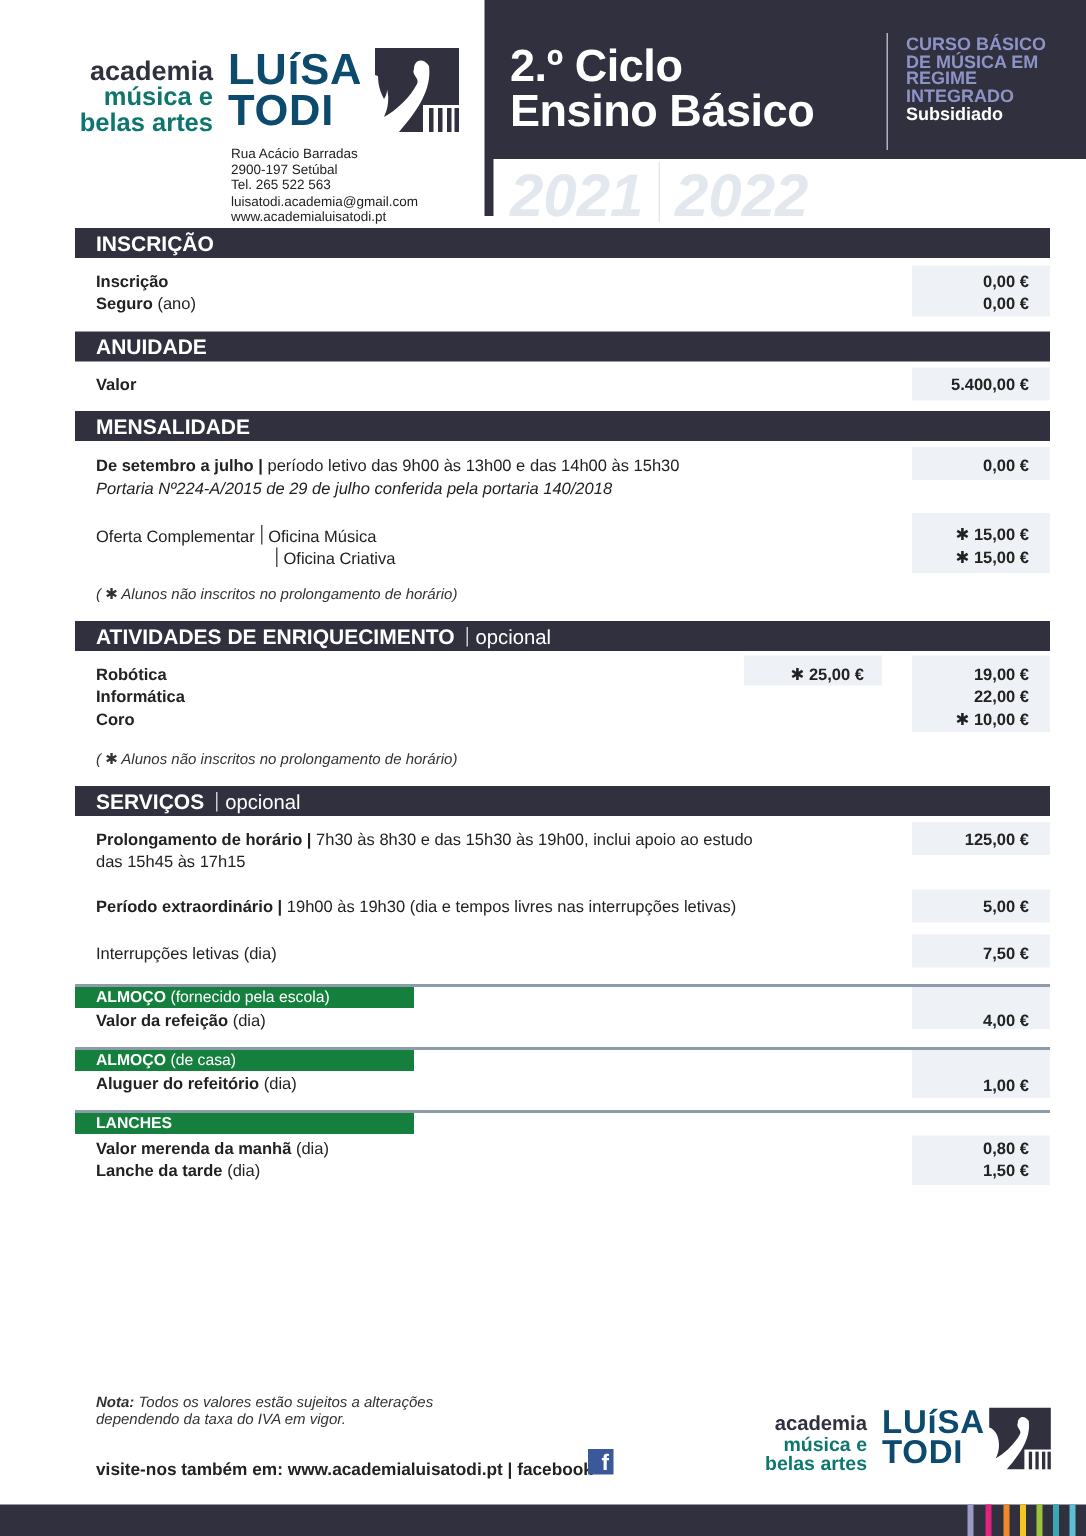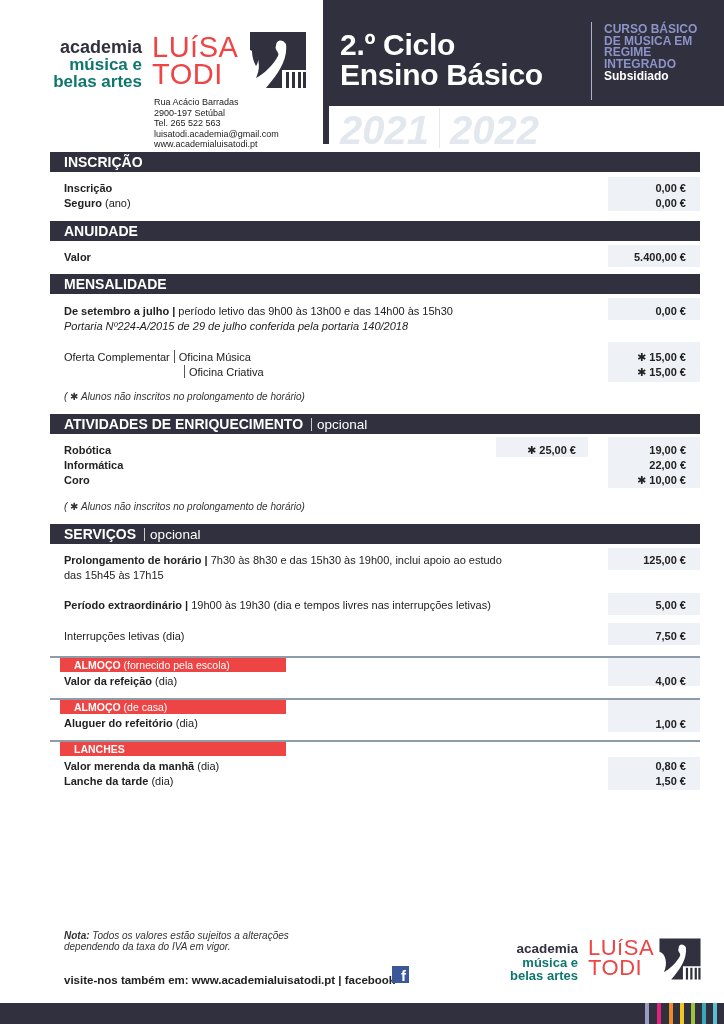--- a/index.html
+++ b/index.html
@@ -4,21 +4,21 @@
 <style>
   * { box-sizing: border-box; margin: 0; padding: 0; }
   body { width: 724px; height: 1024px; background: #ffffff; position: relative; overflow: hidden;
          font-family: "Liberation Sans", "DejaVu Sans", sans-serif; color: #2b2b35; }
   .abs { position: absolute; }
 
   
   .logo-words { text-align: right; font-weight: bold; line-height: 1; }
   .logo-words .w1 { color: #30303f; }
   .logo-words .w2, .logo-words .w3 { color: #0f766e; }
-  .logo-name { font-weight: normal; color: #ef4444; line-height: 0.92; letter-spacing: 0.5px; }
+  .logo-name { font-weight: bold; color: #0c4a6e; line-height: 0.92; letter-spacing: 0.5px; }
   .address { font-size: 9px; line-height: 10.5px; color: #222; }
 
   
   .hdr { left: 323px; top: 0; width: 401px; height: 106px; background: #30303f; }
   .hdr-left-line { left: 323px; top: 106px; width: 6px; height: 38px; background: #30303f; }
   .hdr-title { left: 340px; top: 30px; color: #fff; font-weight: bold; font-size: 30px; line-height: 30px; letter-spacing: -0.3px; }
   .hdr-divider { left: 591px; top: 22px; width: 1px; height: 78px; background: #aeb2c8; }
   .hdr-course { left: 604px; top: 24px; color: #8d93c6; font-weight: bold; font-size: 12px; line-height: 11.5px; }
   .hdr-sub { color: #fff; }
   .years { left: 340px; top: 108px; font-size: 40px; font-weight: bold; color: #e3e8ee; letter-spacing: 0; font-style: italic; }
@@ -32,21 +32,21 @@
 
   .row { left: 64px; font-size: 11px; line-height: 15px; color: #222; }
   .row b { font-weight: bold; }
   .row i { font-style: italic; }
   .note { left: 64px; font-size: 10px; font-style: italic; color: #333; }
 
   .valbox { background: #eef1f5; }
   .val { font-size: 11px; line-height: 15px; text-align: right; color: #222; font-weight: bold; padding-left: 27px; }
   .val.norm { font-weight: bold; }
 
-  .subbar { left: 60px; width: 226px; height: 14px; background: #ef4444; color: #fff; font-weight: bold;
+  .subbar { left: 50px; width: 226px; height: 14px; background: #15803d; color: #fff; font-weight: bold;
             font-size: 10.5px; line-height: 14px; padding-left: 14px; }
   .subbar span.n { font-weight: normal; }
   .subline { left: 50px; width: 650px; height: 2px; background: #8e9ba8; }
 
   .vline { display:inline-block; width:1px; height:13px; background:#555; vertical-align:-2px; margin: 0 4px; }
 
   
   .footnote { left: 64px; top: 930px; font-size: 10px; line-height: 11px; color: #333; font-style: italic; }
   .visit { left: 64px; top: 974px; font-size: 11.5px; font-weight: bold; color: #222; }
   .fb { left: 392px; top: 966px; width: 17px; height: 17px; background: #3b5998; color: #fff; font-weight: bold;

